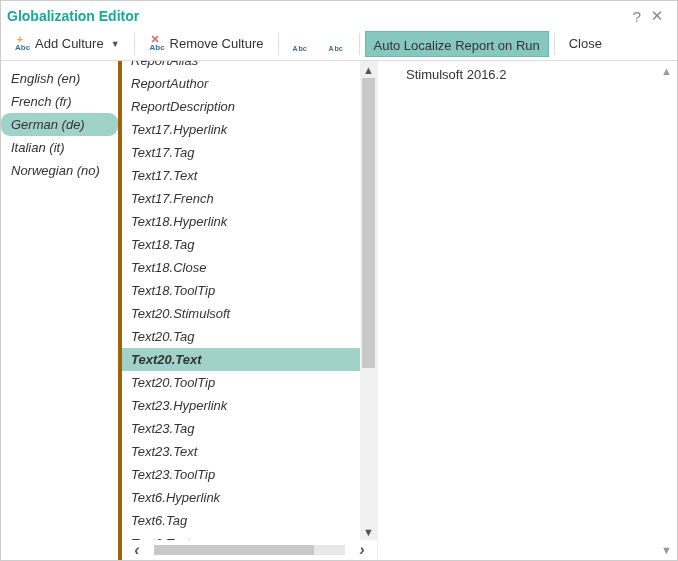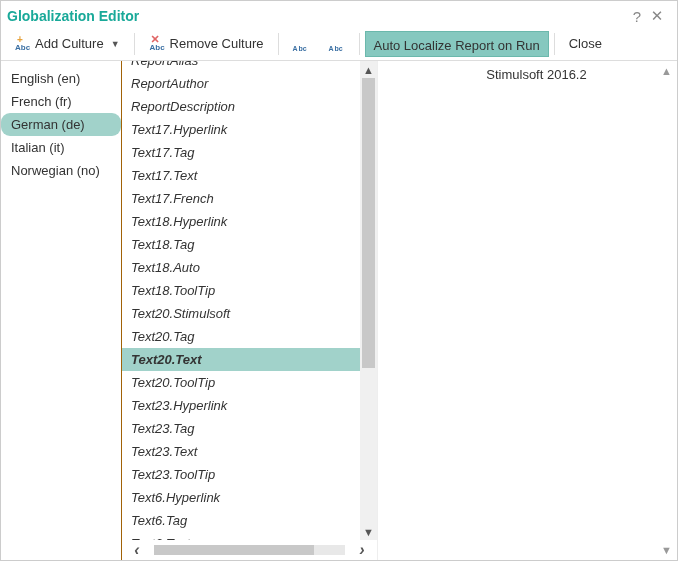--- a/index.html
+++ b/index.html
@@ -12,37 +12,37 @@
 .tool-btn.active { background: #86c8bf; border-color: #6bb8ac; align-items: flex-end; }
 .sep { width: 1px; height: 22px; background: #ddd; margin: 0 3px; }
 .dd { color: #555; font-size: 9px; margin-left: 2px; }
 .abc-ico { width: 16px; height: 16px; position: relative; line-height: 1; }
 .abc-ico .ab { font-size: 8px; color: #3a6fa3; font-weight: bold; position: absolute; bottom: 0; left: 1px; }
 .abc-ico .plus { position: absolute; top: -1px; left: 3px; font-size: 10px; color: #e6a23c; font-weight: bold; }
 .abc-ico .x { position: absolute; top: -2px; left: 2px; font-size: 11px; color: #e06666; font-weight: bold; }
 .abc-ico.dbl { display:flex; gap:1px; align-items:flex-end;}
 .abc-ico .half{ font-size:7px;color:#3a6fa3;font-weight:bold;}
 .content { flex: 1; display: flex; overflow: hidden; }
-.col-cultures { width: 121px; border-right: 1px solid #a16207; padding-top: 6px; }
+.col-cultures { width: 121px; border-right: 4px solid #a16207; padding-top: 6px; font-style: italic; }
 .col-cultures .item { padding: 4px 10px; cursor: pointer; }
 .col-cultures .item.selected { background: #a1d2ca; border-radius: 9px; }
 .col-props { width: 255px; display: flex; flex-direction: column; position: relative; font-style: italic; }
 .props-list { flex: 1; overflow: hidden; }
 .props-list .pitem { padding: 3px 8px 3px 9px; cursor: pointer; height: 23px; display:flex; align-items:center; white-space: nowrap;}
 .props-list .pitem.selected { background: #a1d2ca; font-weight: 700; }
 .props-list .pitem.cut { margin-top: -12px; }
 .vscroll { position: absolute; right: 0; top: 0; bottom: 20px; width: 17px; background: #f0f0f0; display:flex; flex-direction:column; align-items:center; justify-content:space-between;}
 .vscroll .arr { width:17px;height:17px;display:flex;align-items:center;justify-content:center;font-size:11px;color:#555;cursor:pointer;}
 .vscroll .track{flex:1;width:17px;position:relative;}
 .vscroll .thumb{position:absolute;left:2px;width:13px;background:#c8c8c8;}
 .hscroll { height:20px;display:flex;align-items:center;background:#fff;}
 .hscroll .arr{width:30px;display:flex;align-items:center;justify-content:center;font-size:16px;color:#555;cursor:pointer;font-weight:bold;}
 .hscroll .htrack{flex:1;height:10px;background:#e8e8e8;position:relative;margin:0 2px;}
 .hscroll .hthumb{position:absolute;left:0;top:0;height:10px;background:#c8c8c8;}
-.col-value { flex:1; position: relative; padding: 6px 10px 6px 28px; border-left:1px solid #eee;text-align:center;}
+.col-value { flex:1; position: relative; padding: 6px 10px 6px 28px; border-left:1px solid #eee;}
 .col-value .vtext{color:#333;}
 .col-value .vscroll2 { position:absolute;right:2px;top:4px;bottom:4px;width:17px;display:flex;flex-direction:column;justify-content:space-between;align-items:center;}
 .col-value .vscroll2 .arr{font-size:11px;color:#999;cursor:pointer;}
 </style>
 </head>
 <body>
 
 <div class="titlebar">
   <div class="title">Globalization Editor</div>
   <div class="icon-btn">?</div>
@@ -102,21 +102,21 @@
     <div class="props-list" id="props">
         <div class="pitem cut">ReportAlias</div>
         <div class="pitem">ReportAuthor</div>
         <div class="pitem">ReportDescription</div>
         <div class="pitem">Text17.Hyperlink</div>
         <div class="pitem">Text17.Tag</div>
         <div class="pitem">Text17.Text</div>
         <div class="pitem">Text17.French</div>
         <div class="pitem">Text18.Hyperlink</div>
         <div class="pitem">Text18.Tag</div>
-        <div class="pitem">Text18.Auto</div>
+        <div class="pitem">Text18.Close</div>
         <div class="pitem">Text18.ToolTip</div>
         <div class="pitem">Text20.Stimulsoft</div>
         <div class="pitem">Text20.Tag</div>
         <div class="pitem selected">Text20.Text</div>
         <div class="pitem">Text20.ToolTip</div>
         <div class="pitem">Text23.Hyperlink</div>
         <div class="pitem">Text23.Tag</div>
         <div class="pitem">Text23.Text</div>
         <div class="pitem">Text23.ToolTip</div>
         <div class="pitem">Text6.Hyperlink</div>

